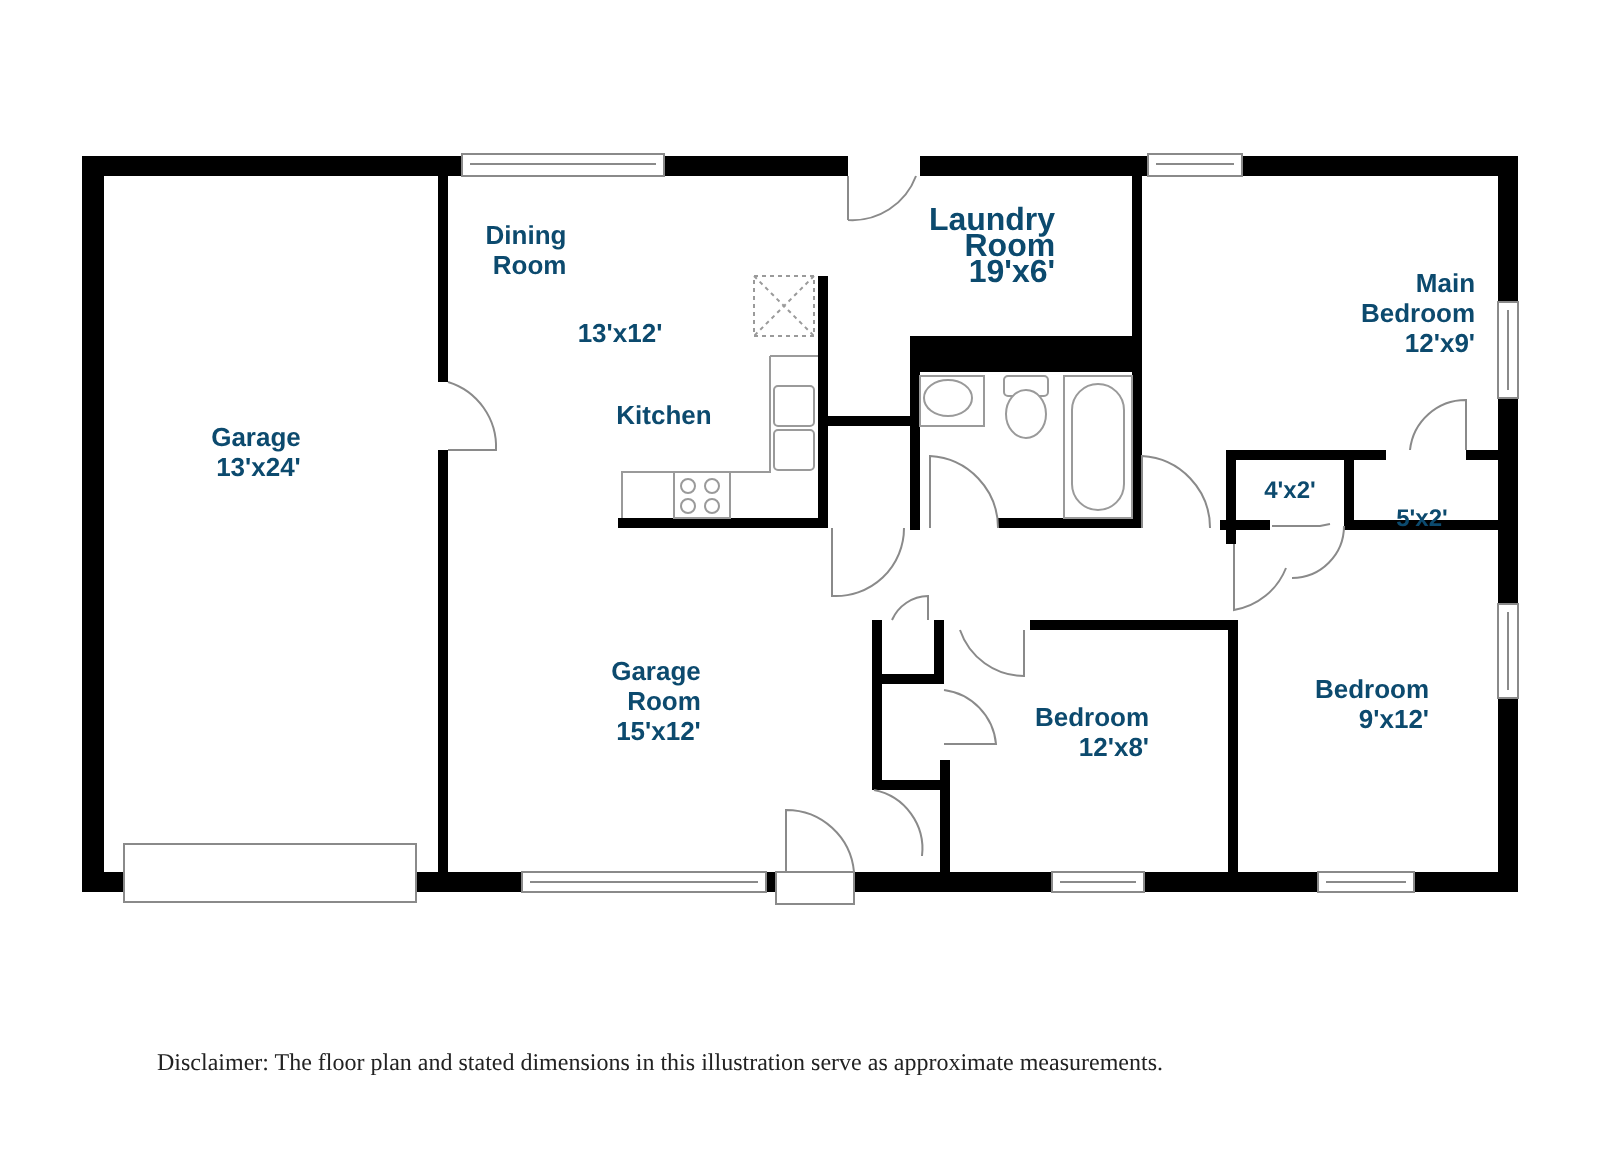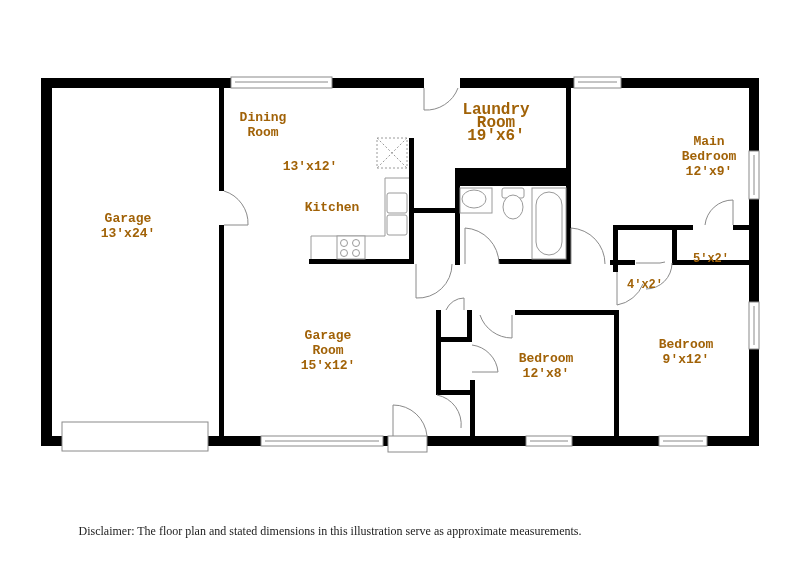--- a/index.html
+++ b/index.html
@@ -1,18 +1,18 @@
 <!DOCTYPE html>
 <html><head>
 <meta charset="utf-8">
 <style>
   html, body { margin: 0; padding: 0; background: #ffffff; }
   body { width: 800px; height: 582px; position: relative; overflow: hidden; font-family: "DejaVu Serif", serif; }
   #plan { position: absolute; left: 0; top: 0; width: 800px; height: 582px; }
-  .lbl { position: absolute; text-align: center; font-family: Liberation Mono, monospace; font-weight: bold; color: #a16207; line-height: 15px; transform: translateX(-50%); white-space: nowrap; }
+  .lbl { position: absolute; text-align: right; font-family: Liberation Sans, sans-serif; font-weight: bold; color: #0c4a6e; line-height: 15px; transform: translateX(-50%); white-space: nowrap; }
   .lbl div { display: block; }
   .big { font-size: 13px; }
   .med { font-size: 12px; }
   .small { font-size: 16px; line-height: 13px; }
   #disclaimer { position: absolute; left: 0; width: 660px; top: 524px; text-align: center; font-family: "Liberation Serif", serif; font-size: 12px; line-height: 15px; color: #222; }
   #disclaimer div { display: block; }
 </style>
 </head>
 <body>
 
@@ -171,21 +171,21 @@
   <div>Room</div>
   <div>19'x6'</div>
 </div>
 
 <div class="lbl big" style="left:661px; top:134px;margin-left:48px;">
   <div>Main</div>
   <div>Bedroom</div>
   <div>12'x9'</div>
 </div>
 
-<div class="lbl med" style="left:645px; top:238px;margin-top:40px;">4'x2'</div>
+<div class="lbl med" style="left:645px; top:238px;">4'x2'</div>
 <div class="lbl med" style="left:711px; top:252px;">5'x2'</div>
 
 <div class="lbl big" style="left:328px; top:328px;">
   <div>Garage</div>
   <div>Room</div>
   <div>15'x12'</div>
 </div>
 
 <div class="lbl big" style="left:546px; top:351px;">
   <div>Bedroom</div>

